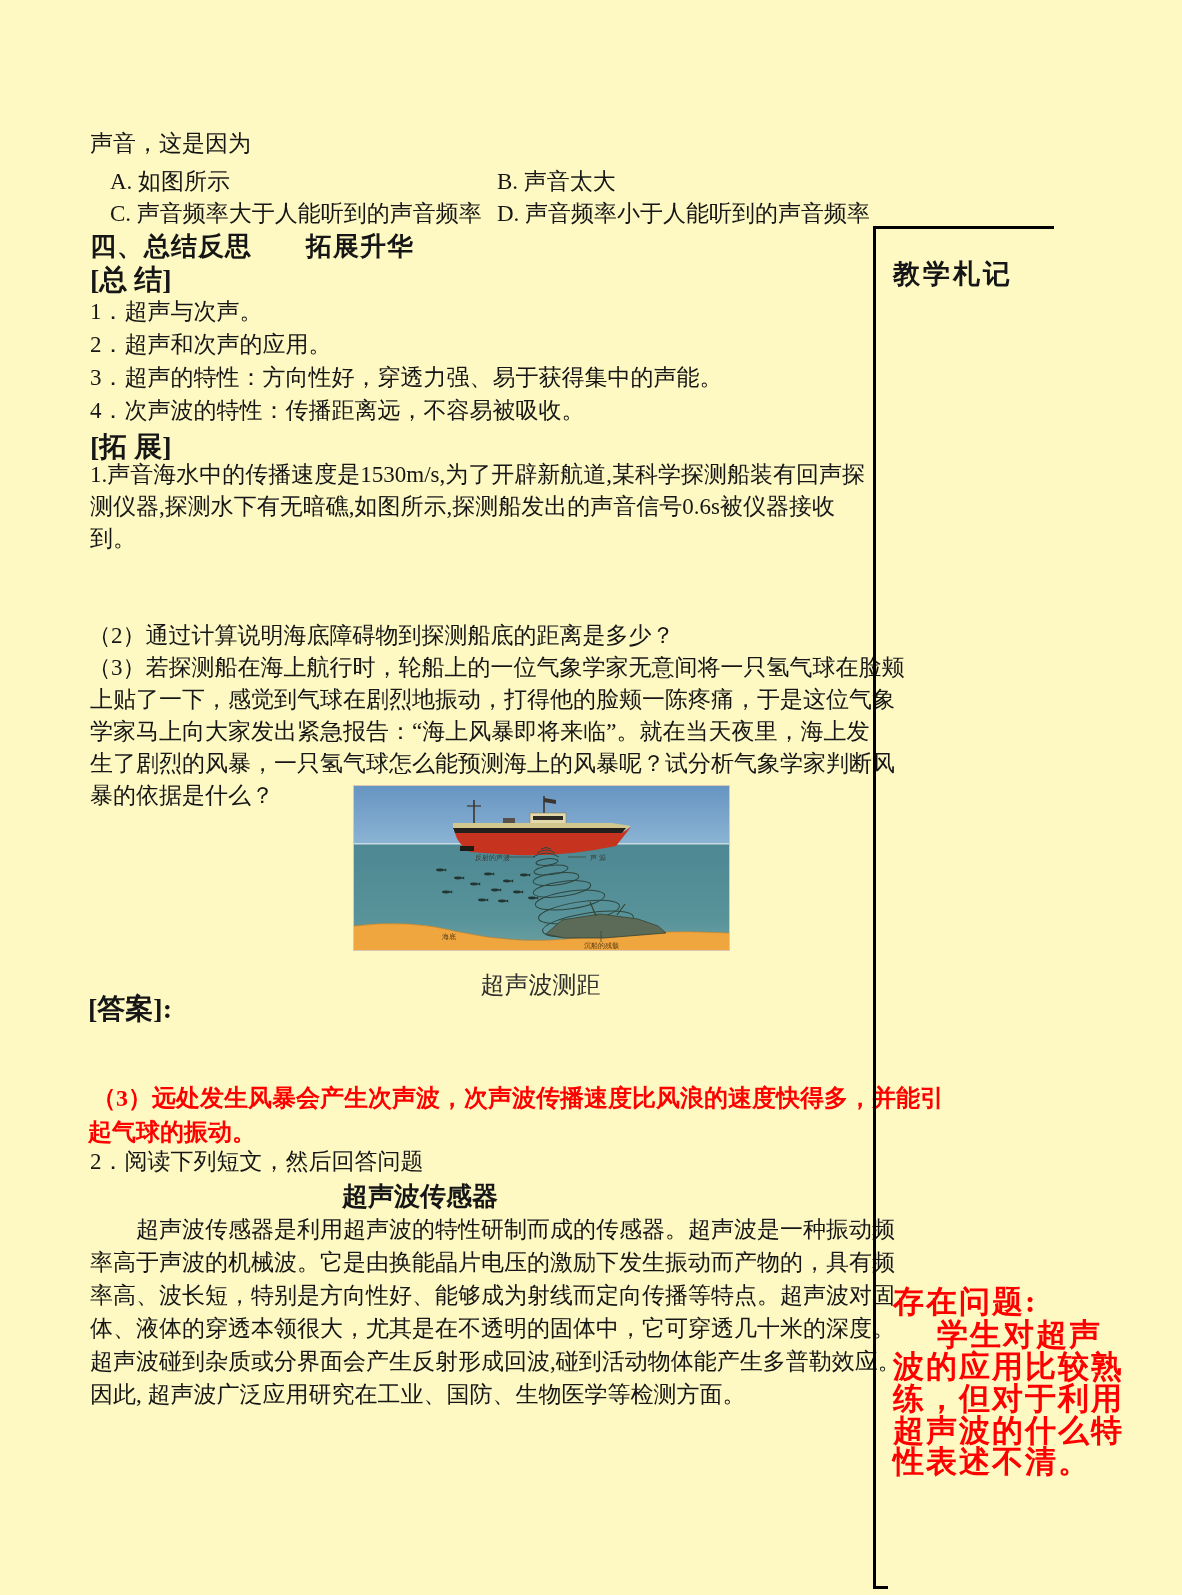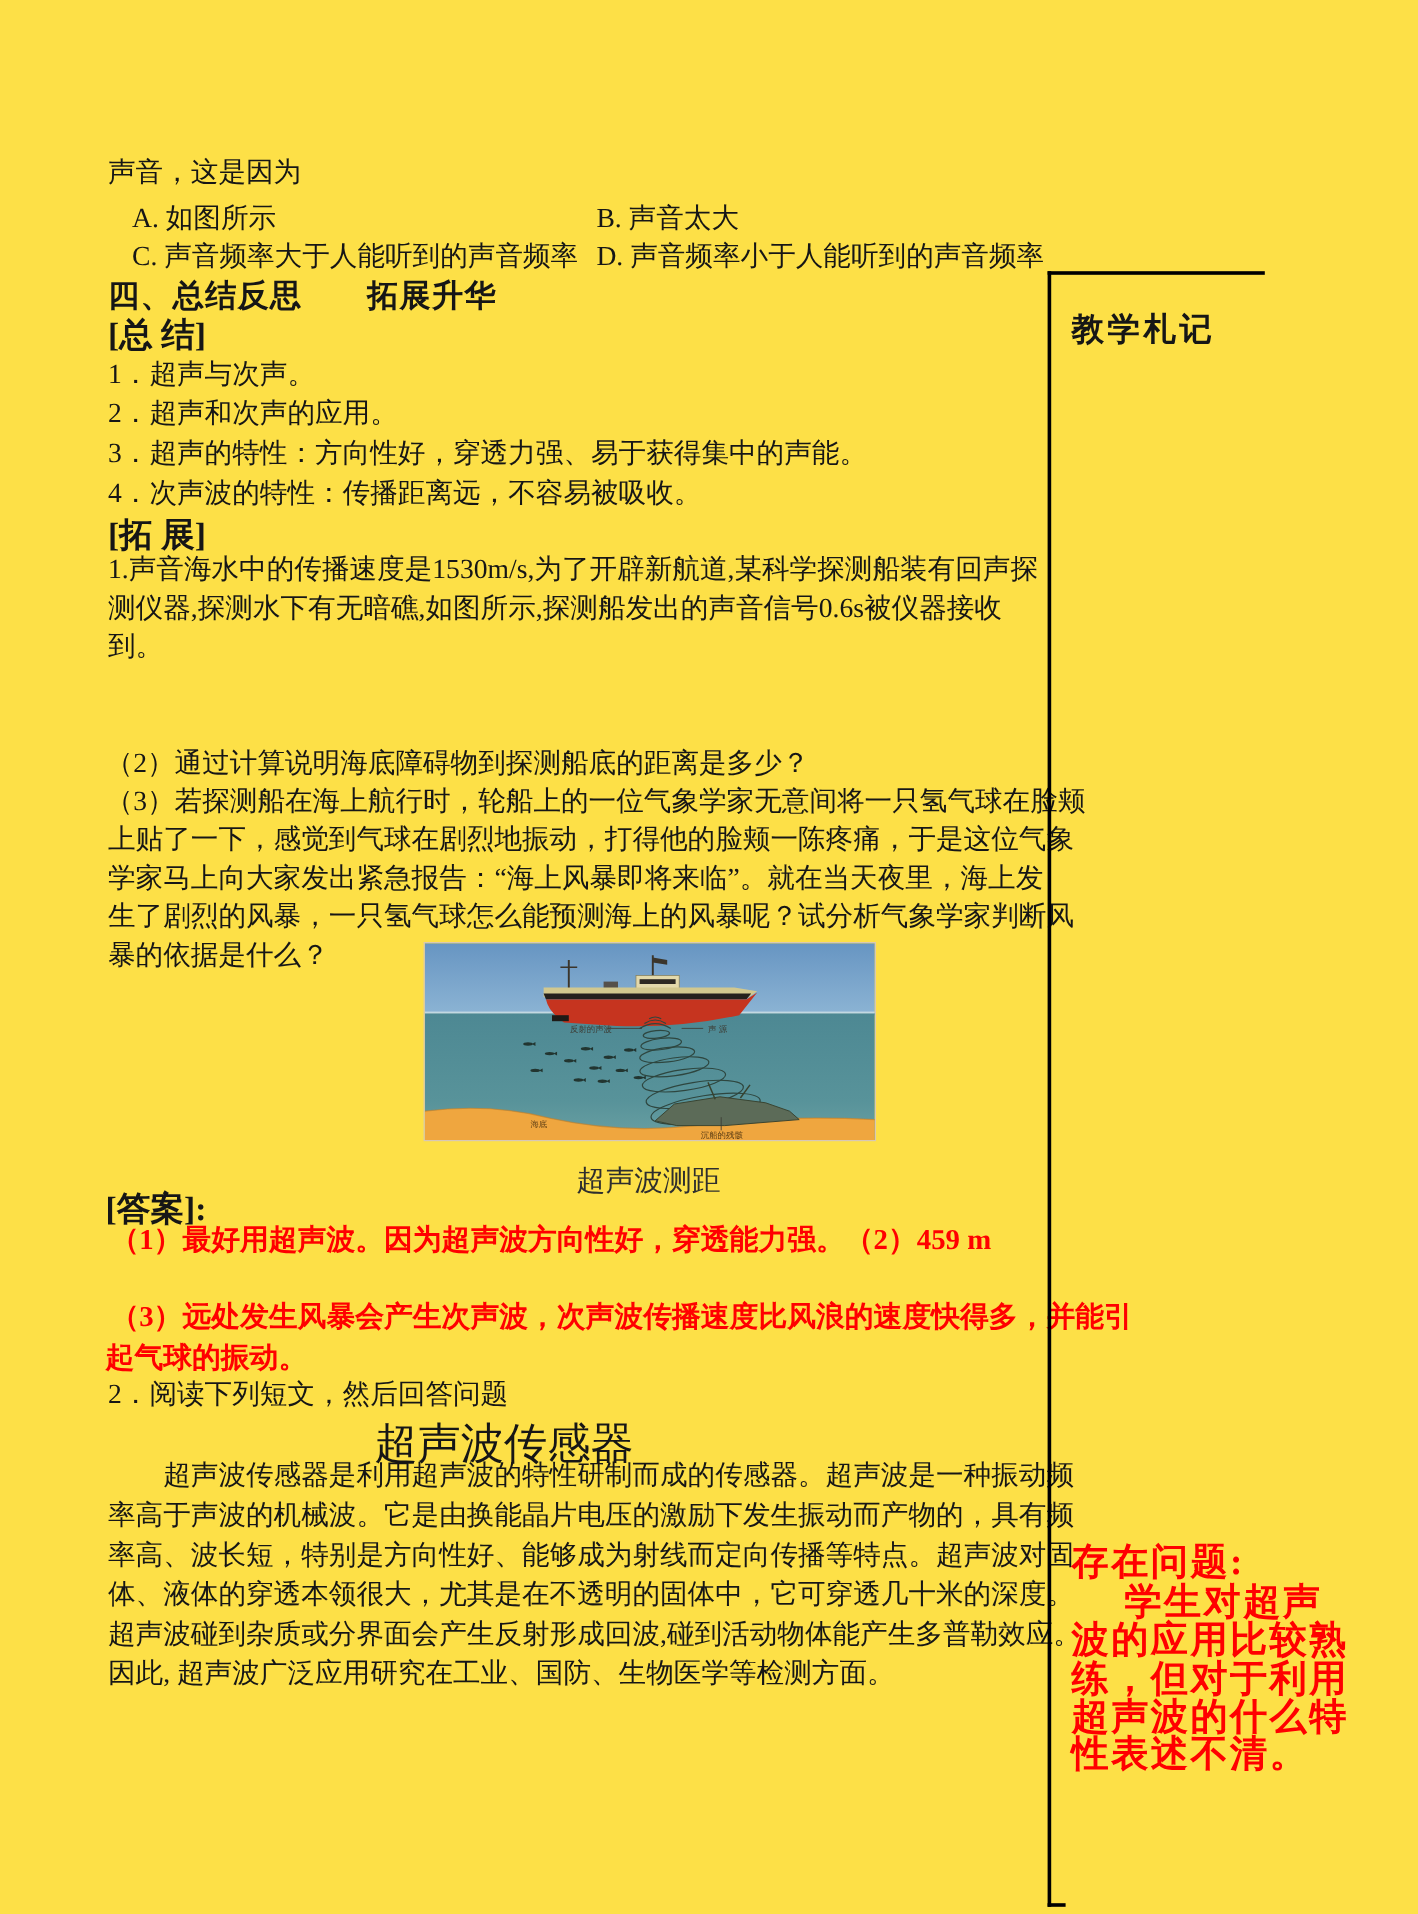--- a/index.html
+++ b/index.html
@@ -1,24 +1,24 @@
 <!DOCTYPE html>
 <html><head>
 <meta charset="utf-8">
 <style>
   html,body{margin:0;padding:0;background:#ffffff;}
-  .page{position:relative;width:1182px;height:1595px;background:#fde047;overflow:hidden;
+  .page{position:relative;width:1182px;height:1595px;background:#fef9c3;overflow:hidden;
         font-family:"Liberation Serif","DejaVu Serif",serif;color:#161616;}
   .t{position:absolute;white-space:pre;font-size:23px;line-height:1.25;color:#161616;}
   .h1{font-size:26px;font-weight:bold;letter-spacing:1px;}
   .lbl{font-size:28px;font-weight:bold;}
   .red{color:#ff0000;font-weight:bold;font-size:24px;}
   .center{text-align:center;white-space:pre;}
   .caption{font-size:24px;color:#2e2e2e;}
-  .ptitle{font-size:36px;font-weight:normal;}
+  .ptitle{font-size:26px;font-weight:bold;}
   .indent2{padding-left:46px;}
   .sb-title{font-size:27px;font-weight:bold;letter-spacing:3px;margin-top:20px;}
   .sb-red{position:absolute;white-space:pre;color:#ff0000;font-weight:bold;font-size:31px;letter-spacing:2px;}
   .rule{position:absolute;background:#000;}
   .fig{position:absolute;left:353px;top:785px;width:375px;height:164px;border:1px solid #d8c8b4;}
   svg text{font-family:"Liberation Sans","DejaVu Sans",sans-serif;}
 </style>
 </head>
 <body>
 
@@ -131,21 +131,20 @@
       <text x="121" y="74" font-size="7" fill="#3c3c34">反射的声波</text>
       <text x="236" y="74" font-size="7" fill="#3c3c34">声 源</text>
       <text x="88" y="153" font-size="7" fill="#5a3c14">海底</text>
       <text x="230" y="162" font-size="7" fill="#5a3c14">沉船的残骸</text>
     </svg>
   </div>
 
   <div class="t caption center" style="left:353px;top:970px;width:375px">超声波测距</div>
 
   <div class="t lbl" style="left:88px;top:991px">[答案]:</div>
-  <div class="t red" style="left:92px;top:1019px">（1）最好用超声波。因为超声波方向性好，穿透能力强。（2）459 m</div>
   <div class="t red" style="left:92px;top:1083px">（3）远处发生风暴会产生次声波，次声波传播速度比风浪的速度快得多，并能引</div>
   <div class="t red" style="left:88px;top:1117px">起气球的振动。</div>
 
   <div class="t" style="left:90px;top:1148px">2．阅读下列短文，然后回答问题</div>
   <div class="t ptitle center" style="left:90px;top:1181px;width:660px">超声波传感器</div>
   <div class="t indent2" style="left:90px;top:1216px">超声波传感器是利用超声波的特性研制而成的传感器。超声波是一种振动频</div>
   <div class="t" style="left:90px;top:1249px">率高于声波的机械波。它是由换能晶片电压的激励下发生振动而产物的，具有频</div>
   <div class="t" style="left:90px;top:1282px">率高、波长短，特别是方向性好、能够成为射线而定向传播等特点。超声波对固</div>
   <div class="t" style="left:90px;top:1315px">体、液体的穿透本领很大，尤其是在不透明的固体中，它可穿透几十米的深度。</div>
   <div class="t" style="left:90px;top:1348px">超声波碰到杂质或分界面会产生反射形成回波,碰到活动物体能产生多普勒效应。</div>

